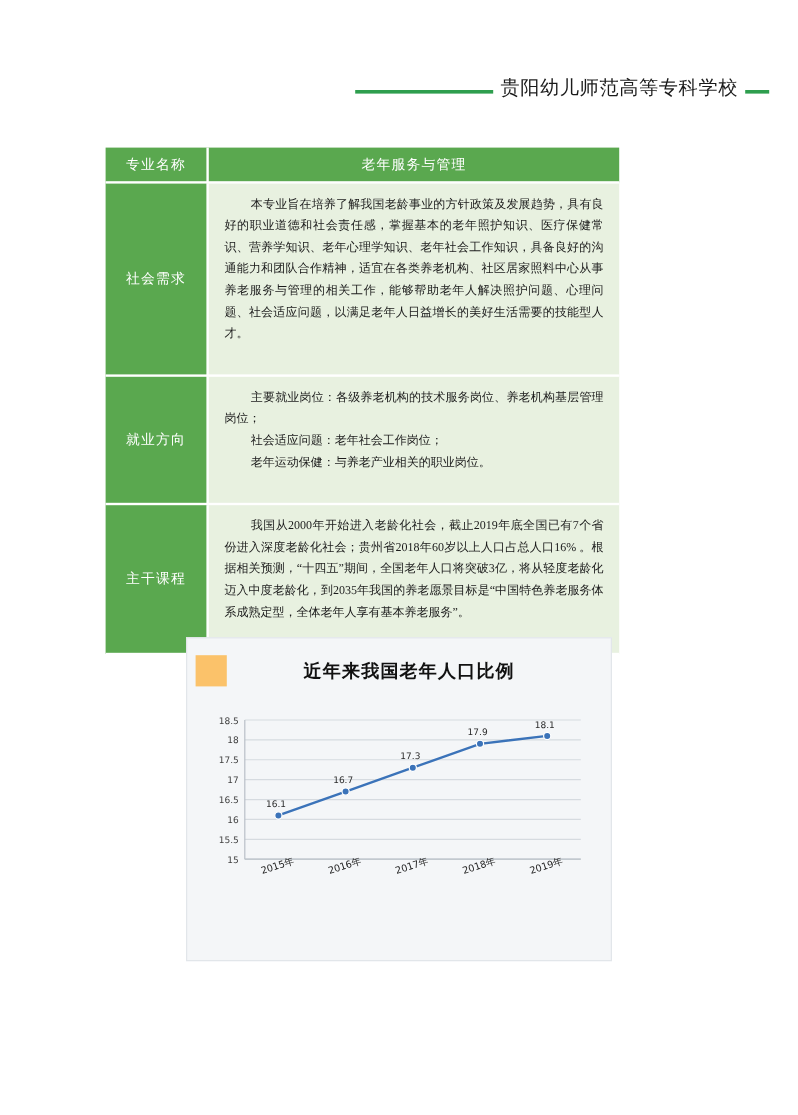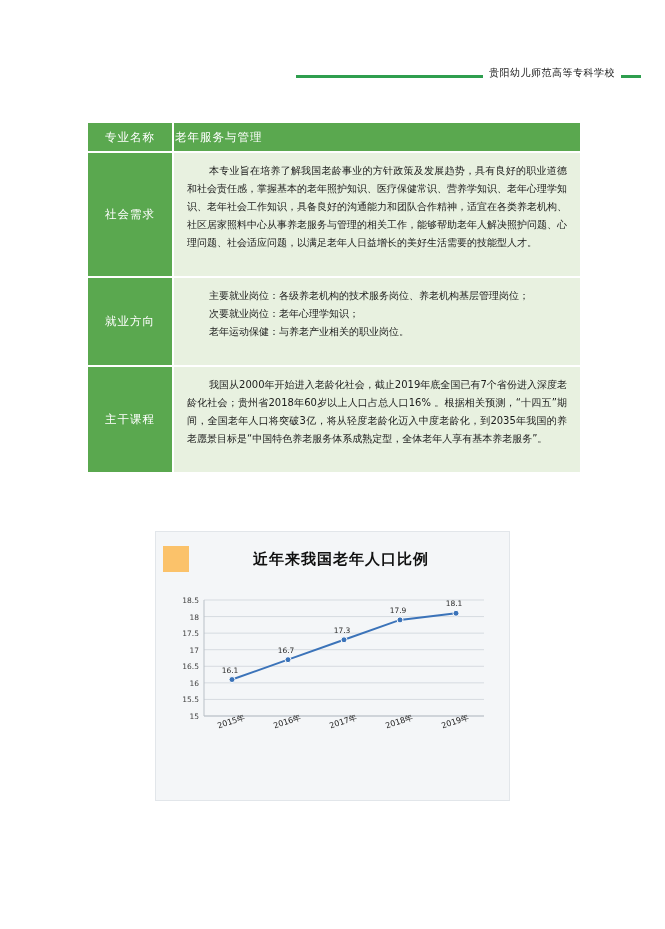--- a/index.html
+++ b/index.html
@@ -23,53 +23,55 @@
     padding-right:28px;
     box-sizing:border-box;
   }
   .header-rule {
     position:absolute;
     left:296px; top:75px;
     width:345px; height:3px;
     background:#2e9e4e;
   }
   .header-title {
-    font-size:10px;
+    font-size:16px;
     color:#1a1a1a;
     letter-spacing:0.5px;
     background:#ffffff;
     padding:0 6px 0 6px;
     position:relative;
     z-index:2;
     margin-right:16px;
   }
 
   
   .table {
     position:absolute;
     left:88px; top:123px;
-    width:492px;
+    width:428px;
     border-collapse:collapse;
     table-layout:fixed;
+    font-family:Liberation Serif, serif;
   }
   .table td { vertical-align:middle; }
   .th-label {
     width:82px;
     background:#5aa84f;
     color:#ffffff;
     text-align:center;
     font-size:11.5px;
     letter-spacing:1px;
     height:26px;
     border-bottom:2px solid #ffffff;
     border-right:2px solid #ffffff;
   }
   .th-title {
     background:#5aa84f;
     color:#ffffff;
+    text-align:center;
     font-size:11.5px;
     letter-spacing:1px;
     height:26px;
     border-bottom:2px solid #ffffff;
   }
   .row-label {
     width:82px;
     background:#5aa84f;
     color:#ffffff;
     text-align:center;
@@ -152,21 +154,21 @@
     <td class="row-body">
       <p class="indent">本专业旨在培养了解我国老龄事业的方针政策及发展趋势，具有良好的职业道德和社会责任感，掌握基本的老年照护知识、医疗保健常识、营养学知识、老年心理学知识、老年社会工作知识，具备良好的沟通能力和团队合作精神，适宜在各类养老机构、社区居家照料中心从事养老服务与管理的相关工作，能够帮助老年人解决照护问题、心理问题、社会适应问题，以满足老年人日益增长的美好生活需要的技能型人才。</p>
     </td>
   </tr>
 
 
   <tr>
     <td class="row-label">就业方向</td>
     <td class="row-body">
       <p class="indent line">主要就业岗位：各级养老机构的技术服务岗位、养老机构基层管理岗位；</p>
-      <p class="indent line">次要就业岗位：老年心理学知识；</p>
+      <p class="indent line">社会适应问题：老年社会工作岗位；</p>
       <p class="indent line">老年运动保健：与养老产业相关的职业岗位。</p>
     </td>
   </tr>
 
   <tr>
     <td class="row-label">主干课程</td>
     <td class="row-body">
       <p class="indent">我国从2000年开始进入老龄化社会，截止2019年底全国已有7个省份进入深度老龄化社会；贵州省2018年60岁以上人口占总人口16% 。根据相关预测，“十四五”期间，全国老年人口将突破3亿，将从轻度老龄化迈入中度老龄化，到2035年我国的养老愿景目标是“中国特色养老服务体系成熟定型，全体老年人享有基本养老服务”。</p>
     </td>
   </tr>

